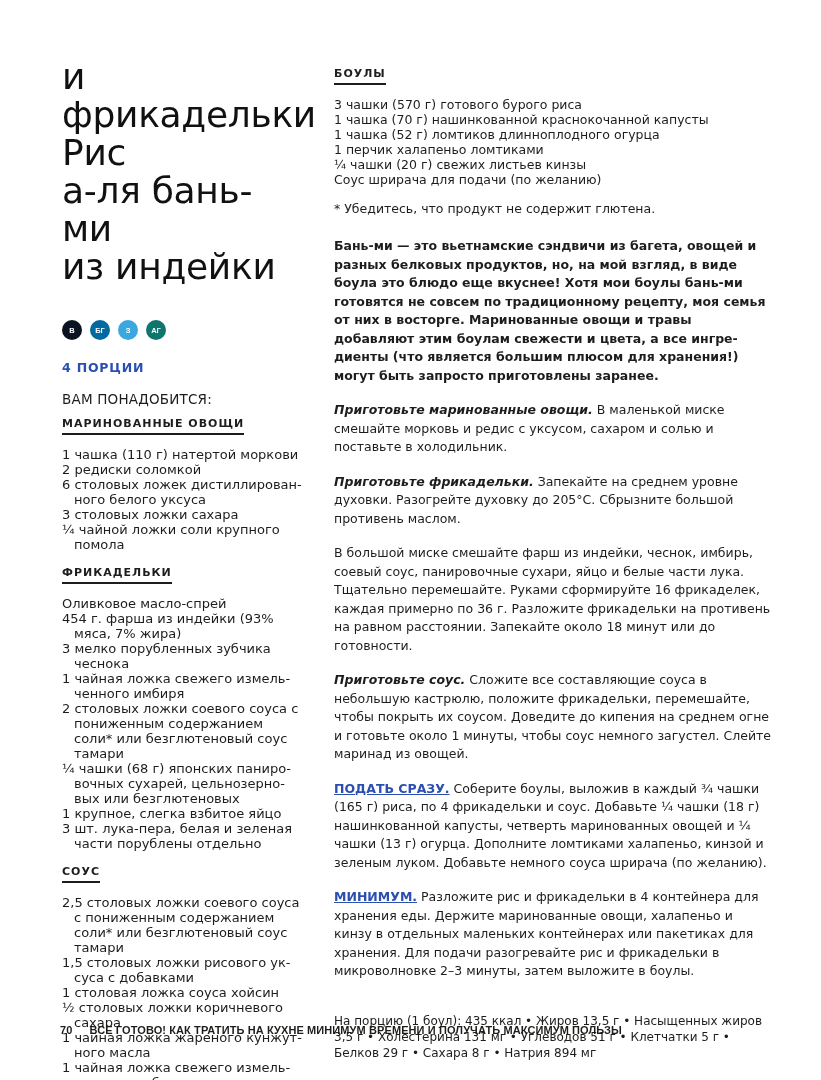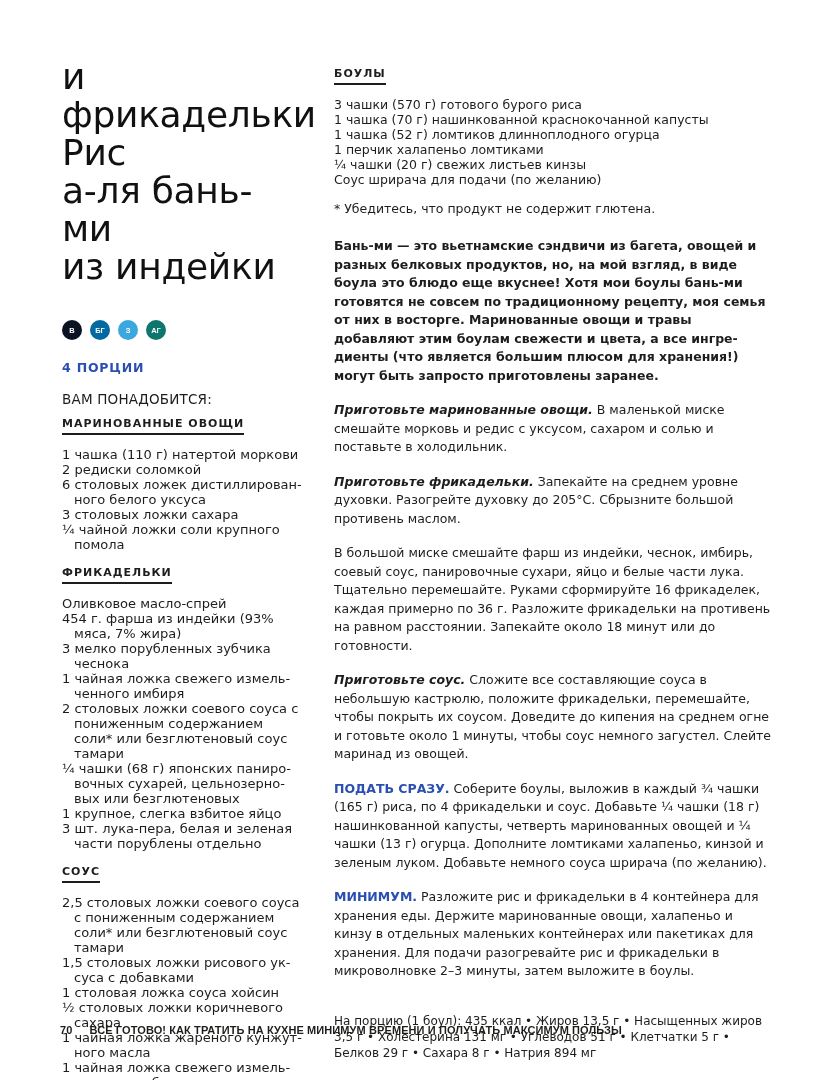--- a/index.html
+++ b/index.html
@@ -18,21 +18,21 @@
   .sec-head { font-weight: bold; font-size: 11px; letter-spacing: 1px; display: inline-block;
               border-bottom: 2px solid #1d1d1b; padding-bottom: 3px; margin-top: 14px; }
   ul.ing { list-style: none; margin: 12px 0 0 0; padding: 0; }
   ul.ing li { font-size: 13px; line-height: 15px; padding-left: 12px; text-indent: -12px; }
   .right ul.ing li { padding-left: 0; text-indent: 0; font-size: 12.5px; }
   .left .sec-head.first { margin-top: 10px; }
   .note { font-size: 12.5px; margin-top: 14px; line-height: 16px; }
   .intro { font-weight: bold; font-size: 12.5px; line-height: 18.5px; margin-top: 20px; }
   .para { font-size: 12.5px; line-height: 18.5px; margin-top: 16px; }
   .para b.lead { font-style: italic; font-weight: bold; }
-  .para b.accent { color: #2a4fb0; font-weight: bold; }
+  .para b.accent { color: #2a4fb0; font-weight: bold; text-decoration: underline; }
   .nutrition { font-size: 12px; line-height: 16px; margin-top: 32px; }
   .footer { position: absolute; left: 60px; top: 1024px; font-family: "Liberation Sans", sans-serif;
             font-weight: bold; font-size: 11px; letter-spacing: 0.1px; }
   .footer .pg { margin-right: 14px; }
 </style>
 </head>
 <body>
 
 <div class="left">
   <h1 class="title">

